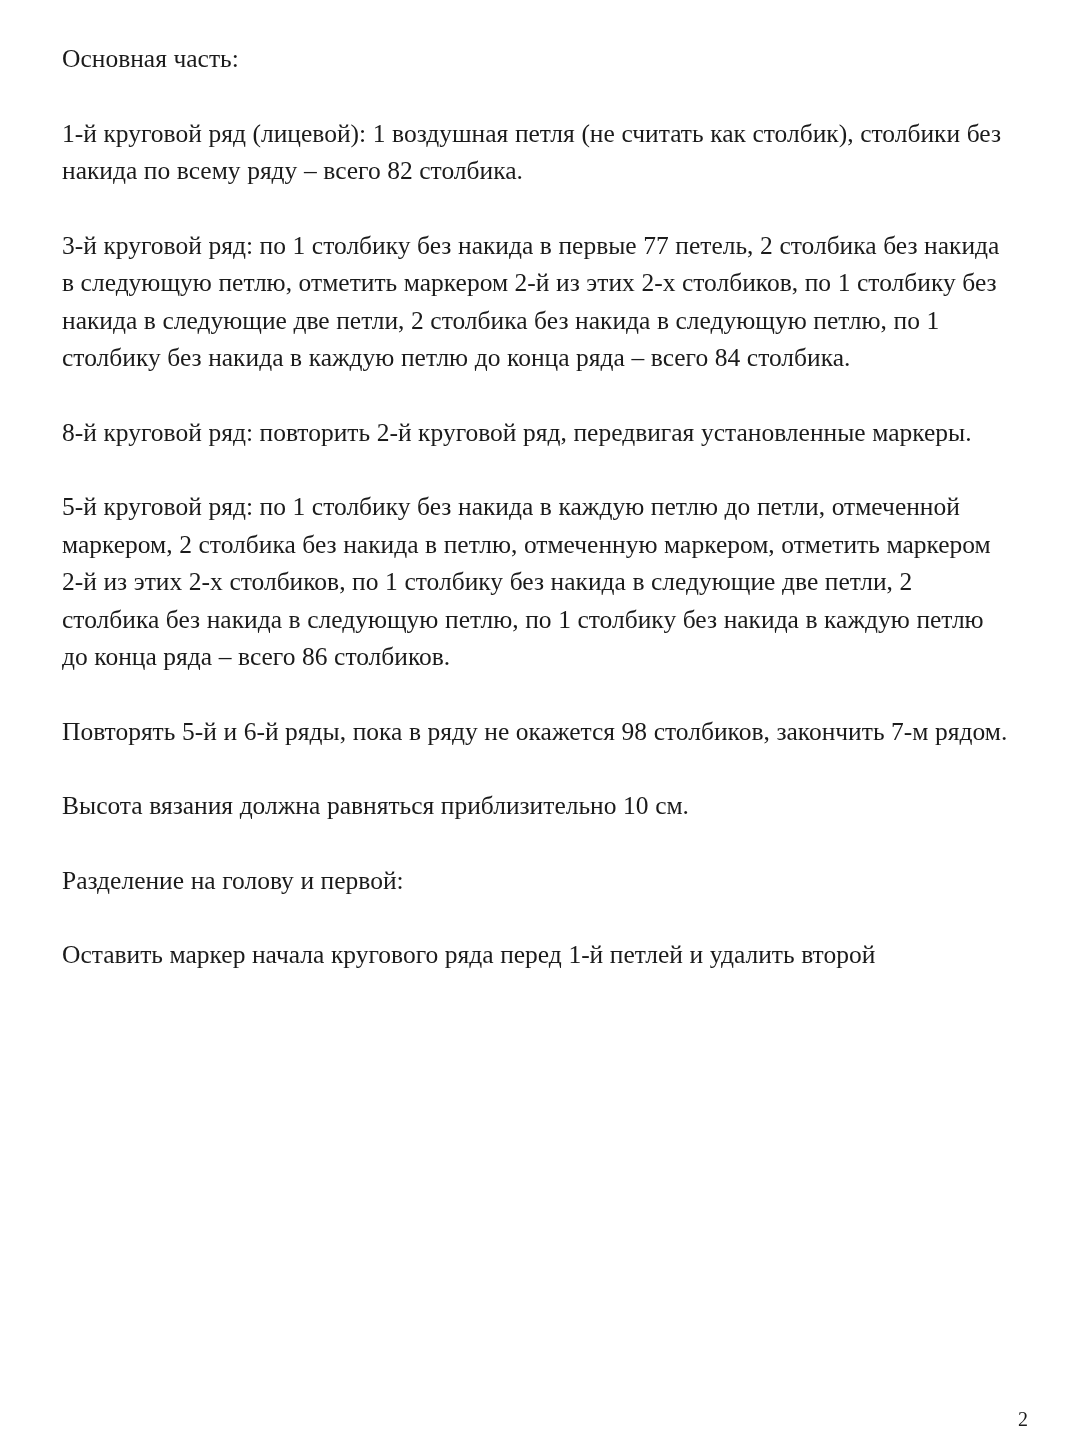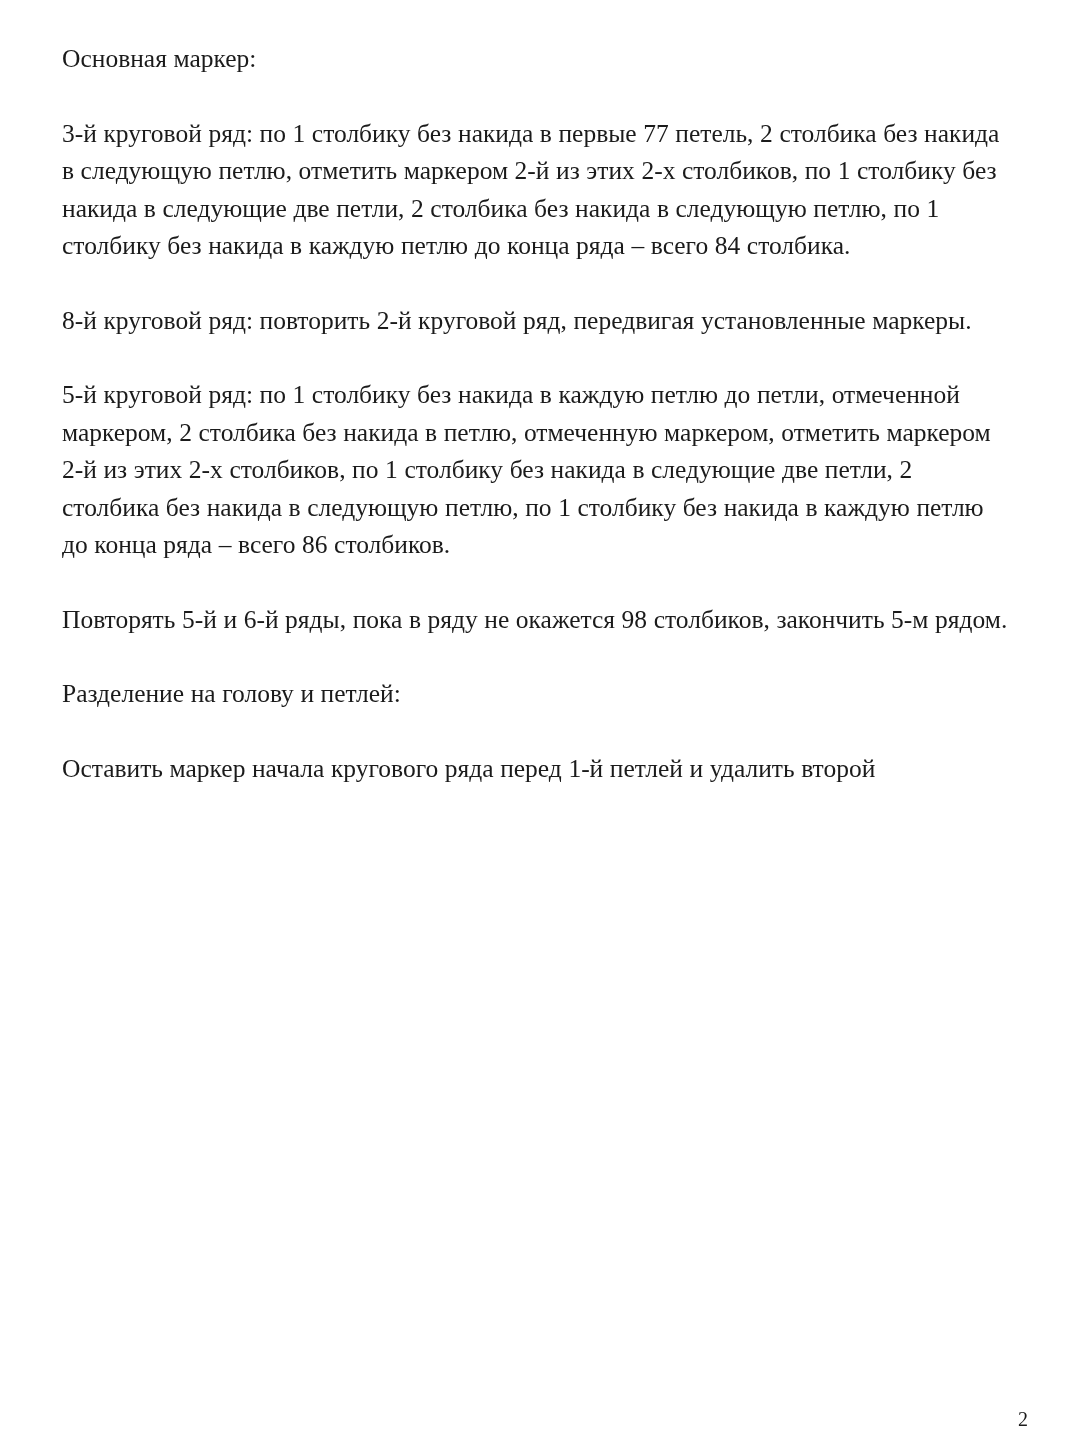--- a/index.html
+++ b/index.html
@@ -51,36 +51,38 @@
     color: #1b1b1b;
   }
 </style>
 </head>
 <body>
 
 <div class="page">
 
   <div class="doc-body">
 
-    <p class="para">Основная маркер:</p>
+    <p class="para">Основная часть:</p>
 
 
+    <p class="para">1-й круговой ряд (лицевой): 1 воздушная петля (не считать как столбик), столбики без накида по всему ряду – всего 82 столбика.</p>
 
 
     <p class="para">3-й круговой ряд: по 1 столбику без накида в первые 77 петель, 2 столбика без накида в следующую петлю, отметить маркером 2-й из этих 2-х столбиков, по 1 столбику без накида в следующие две петли, 2 столбика без накида в следующую петлю, по 1 столбику без накида в каждую петлю до конца ряда – всего 84 столбика.</p>
 
     <p class="para">8-й круговой ряд: повторить 2-й круговой ряд, передвигая установленные маркеры.</p>
 
     <p class="para">5-й круговой ряд: по 1 столбику без накида в каждую петлю до петли, отмеченной маркером, 2 столбика без накида в петлю, отмеченную маркером, отметить маркером 2-й из этих 2-х столбиков, по 1 столбику без накида в следующие две петли, 2 столбика без накида в следующую петлю, по 1 столбику без накида в каждую петлю до конца ряда – всего 86 столбиков.</p>
 
 
-    <p class="para">Повторять 5-й и 6-й ряды, пока в ряду не окажется 98 столбиков, закончить 5-м рядом.</p>
+    <p class="para">Повторять 5-й и 6-й ряды, пока в ряду не окажется 98 столбиков, закончить 7-м рядом.</p>
 
+    <p class="para">Высота вязания должна равняться приблизительно 10 см.</p>
 
-    <p class="para">Разделение на голову и петлей:</p>
+    <p class="para">Разделение на голову и первой:</p>
 
     <p class="para">Оставить маркер начала кругового ряда перед 1-й петлей и удалить второй</p>
 
   </div>
 
   <div class="page-number">2</div>
 
 </div>
 
 </body></html>

